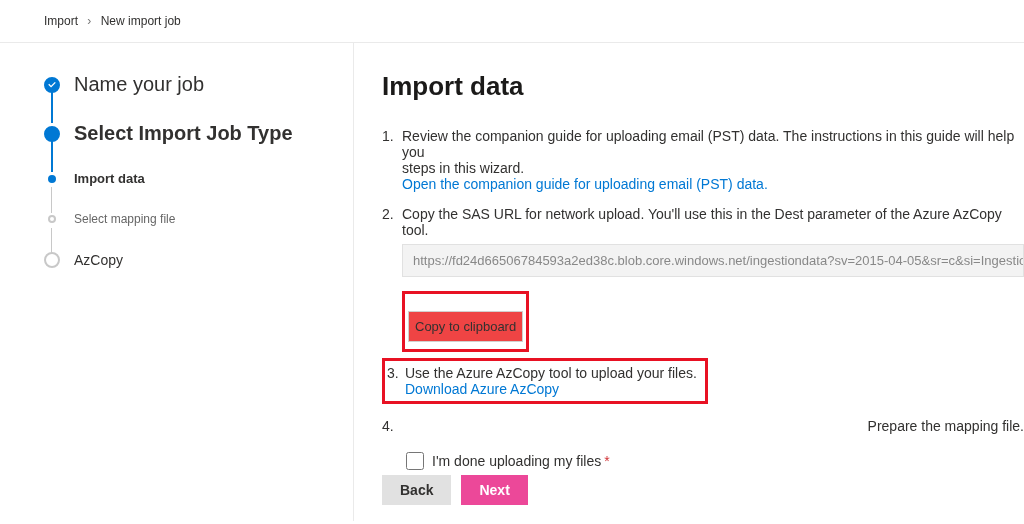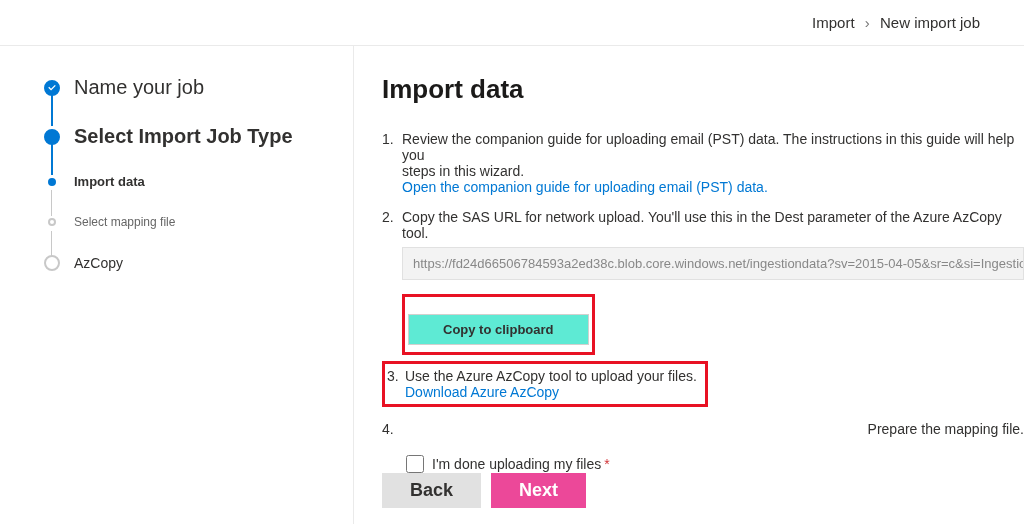--- a/index.html
+++ b/index.html
@@ -7,24 +7,23 @@
       font-family: "Segoe UI", -apple-system, BlinkMacSystemFont, sans-serif;
       font-size: 14px;
       color: #323130;
       background: #fff;
       width: 1024px;
       height: 524px;
       overflow: hidden;
     }
     .breadcrumb {
       padding: 14px 44px;
-      font-size: 15px;
+      font-size: 12px;
       color: #323130;
       border-bottom: 1px solid #eaeaea;
-      text-align: right;
     }
     .breadcrumb .sep {
       margin: 0 6px;
       color: #777;
     }
     .layout {
       display: flex;
       height: calc(100% - 46px);
     }
     .sidebar {
@@ -119,25 +118,25 @@
       font-size: 13px;
       color: #888;
       font-family: "Segoe UI", sans-serif;
       white-space: nowrap;
       overflow: hidden;
     }
     .copy-btn {
       display: inline-block;
       margin-top: 16px;
       margin-bottom: 6px;
-      padding: 7px 34px;
-      background: #5eead4;
+      padding: 7px 6px;
+      background: #ef4444;
       border: 1px solid #d2d0ce;
       font-size: 13px;
-      font-weight: 700;
+      font-weight: 400;
       cursor: pointer;
       color: #323130;
     }
     .hl-red {
       border: 3px solid #e81123;
       padding: 1px 3px;
       display: inline-block;
     }
     .hl-red-block {
       border: 3px solid #e81123;
@@ -156,22 +155,22 @@
     }
     .checkbox-row .req { color: #d13438; margin-left: 3px; }
     .footer-btns {
       position: absolute;
       bottom: 16px;
       left: 28px;
       display: flex;
       gap: 10px;
     }
     .btn {
-      padding: 7px 28px;
-      font-size: 18px;
+      padding: 7px 18px;
+      font-size: 14px;
       font-weight: 600;
       border: none;
       cursor: pointer;
     }
     .btn-back { background: #e1e1e1; color: #323130; }
     .btn-next { background: #ec4899; color: #fff; }
   </style>
 </head>
 <body>
 

